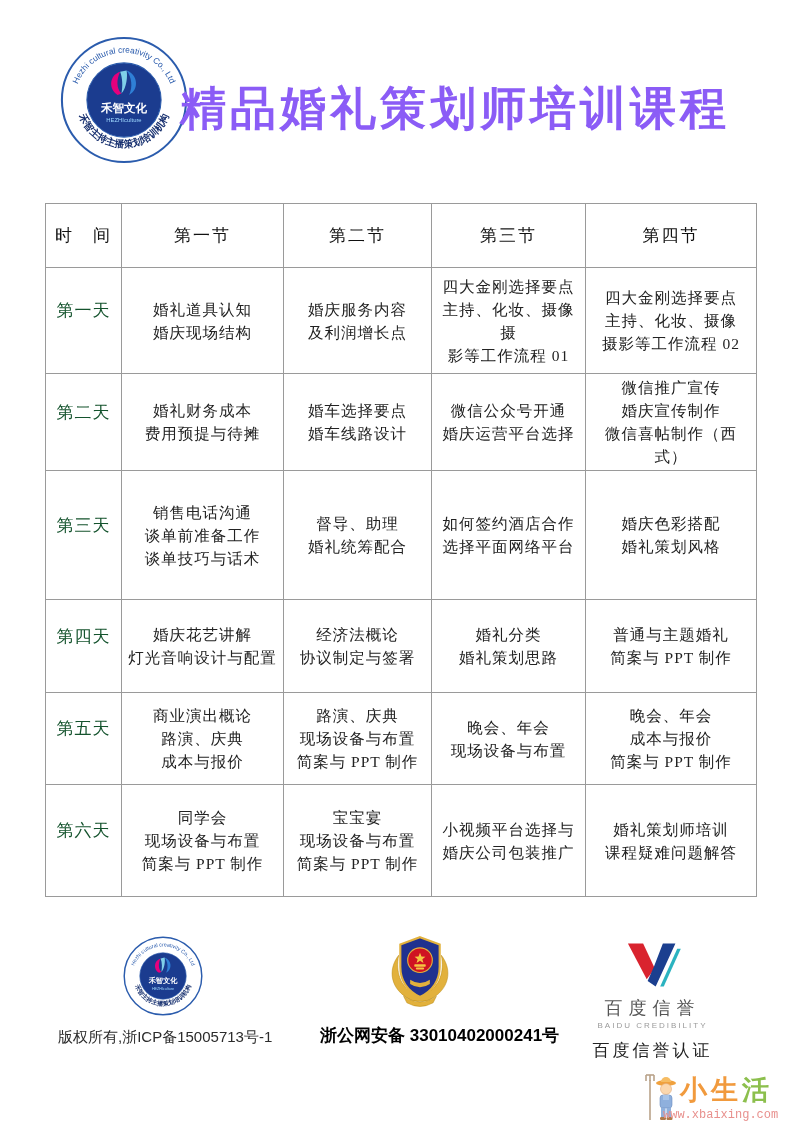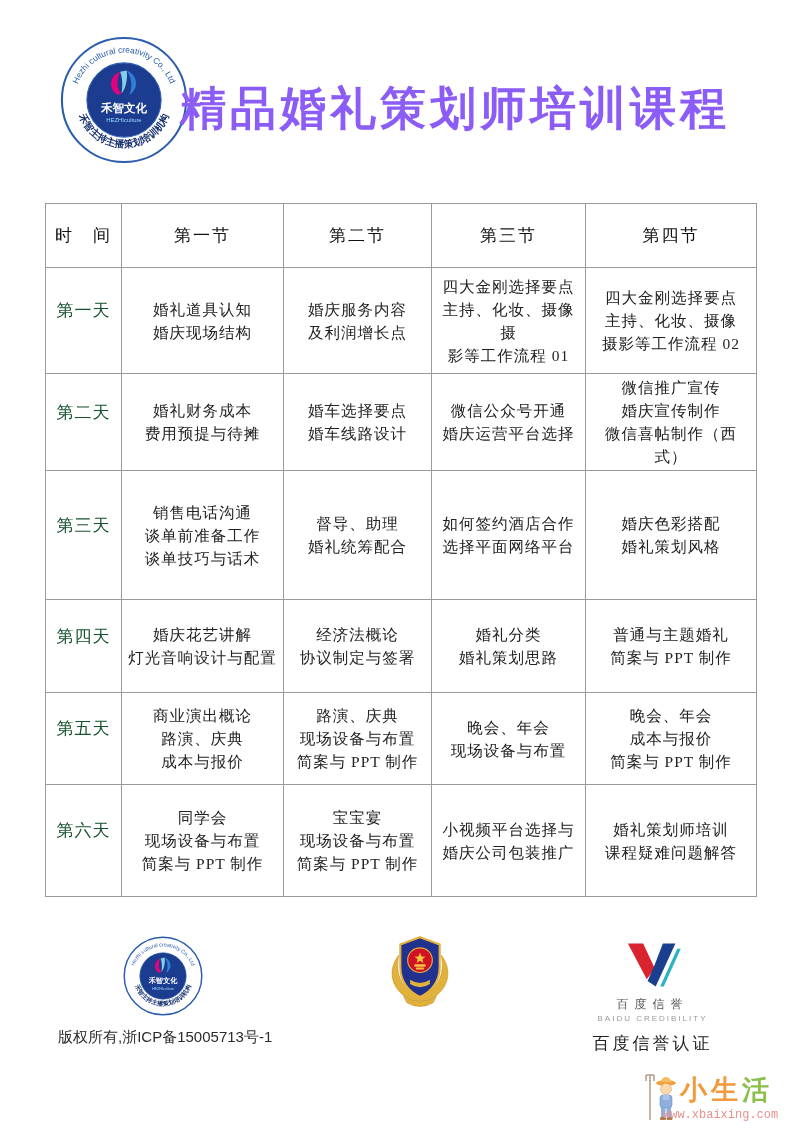--- a/index.html
+++ b/index.html
@@ -45,21 +45,21 @@
   .icp-text{
     margin-top:8px;font-family:"Liberation Sans","DejaVu Sans",sans-serif;
     font-size:15px;color:#2b2b2b;white-space:nowrap;
   }
   .police-text{
     margin-top:10px;font-family:"Liberation Sans","DejaVu Sans",sans-serif;
     font-size:17px;font-weight:bold;color:#000;white-space:nowrap;
   }
   .baidu-v-svg{width:58px;height:52px;display:inline-block;}
   .baidu-title{
-    font-family:"Liberation Sans","DejaVu Sans",sans-serif;font-size:12px;
+    font-family:"Liberation Sans","DejaVu Sans",sans-serif;font-size:18px;
     color:#555;letter-spacing:6px;margin-top:2px;white-space:nowrap;
   }
   .baidu-sub{
     font-family:"Liberation Sans","DejaVu Sans",sans-serif;font-size:8px;
     color:#9a9a9a;letter-spacing:2px;margin-top:1px;white-space:nowrap;
   }
   .baidu-caption{
     font-family:"Liberation Sans","DejaVu Sans",sans-serif;font-size:17px;
     color:#222;letter-spacing:3px;margin-top:9px;white-space:nowrap;
   }
@@ -288,20 +288,21 @@
 
       <path d="M50,6 L74,15 L74,42 C74,60 64,72 50,79 C36,72 26,60 26,42 L26,15 Z" fill="#20318f" stroke="#e2b13c" stroke-width="2.6"></path>
 
       <circle cx="50" cy="34" r="15" fill="#cf1322" stroke="#e2b13c" stroke-width="1.4"></circle>
       <polygon points="50,25 51.8,29.6 56.6,29.8 52.9,32.8 54.2,37.4 50,34.7 45.8,37.4 47.1,32.8 43.4,29.8 48.2,29.6" fill="#f5c542"></polygon>
       <rect x="43" y="39" width="14" height="3" rx="1" fill="#f5c542"></rect>
       <rect x="45" y="43" width="10" height="2.4" rx="1" fill="#f5c542"></rect>
 
       <path d="M38,58 Q50,66 62,58 L62,63 Q50,71 38,63 Z" fill="#e2b13c"></path>
     </svg>
+    <div class="police-text">浙公网安备 33010402000241号</div>
   </div>
 
   <div class="footer-block footer-right">
     <svg class="baidu-v-svg" viewBox="0 0 64 58">
       <polygon points="4,6 21,6 34,34 25,46" fill="#d9232e"></polygon>
       <polygon points="43,6 57,6 35,54 26,48 33,32" fill="#1b3f8f"></polygon>
       <polygon points="59,12 63,12 44,54 40,54" fill="#2bb3c0"></polygon>
     </svg>
     <div class="baidu-title">百度信誉</div>
     <div class="baidu-sub">BAIDU CREDIBILITY</div>

